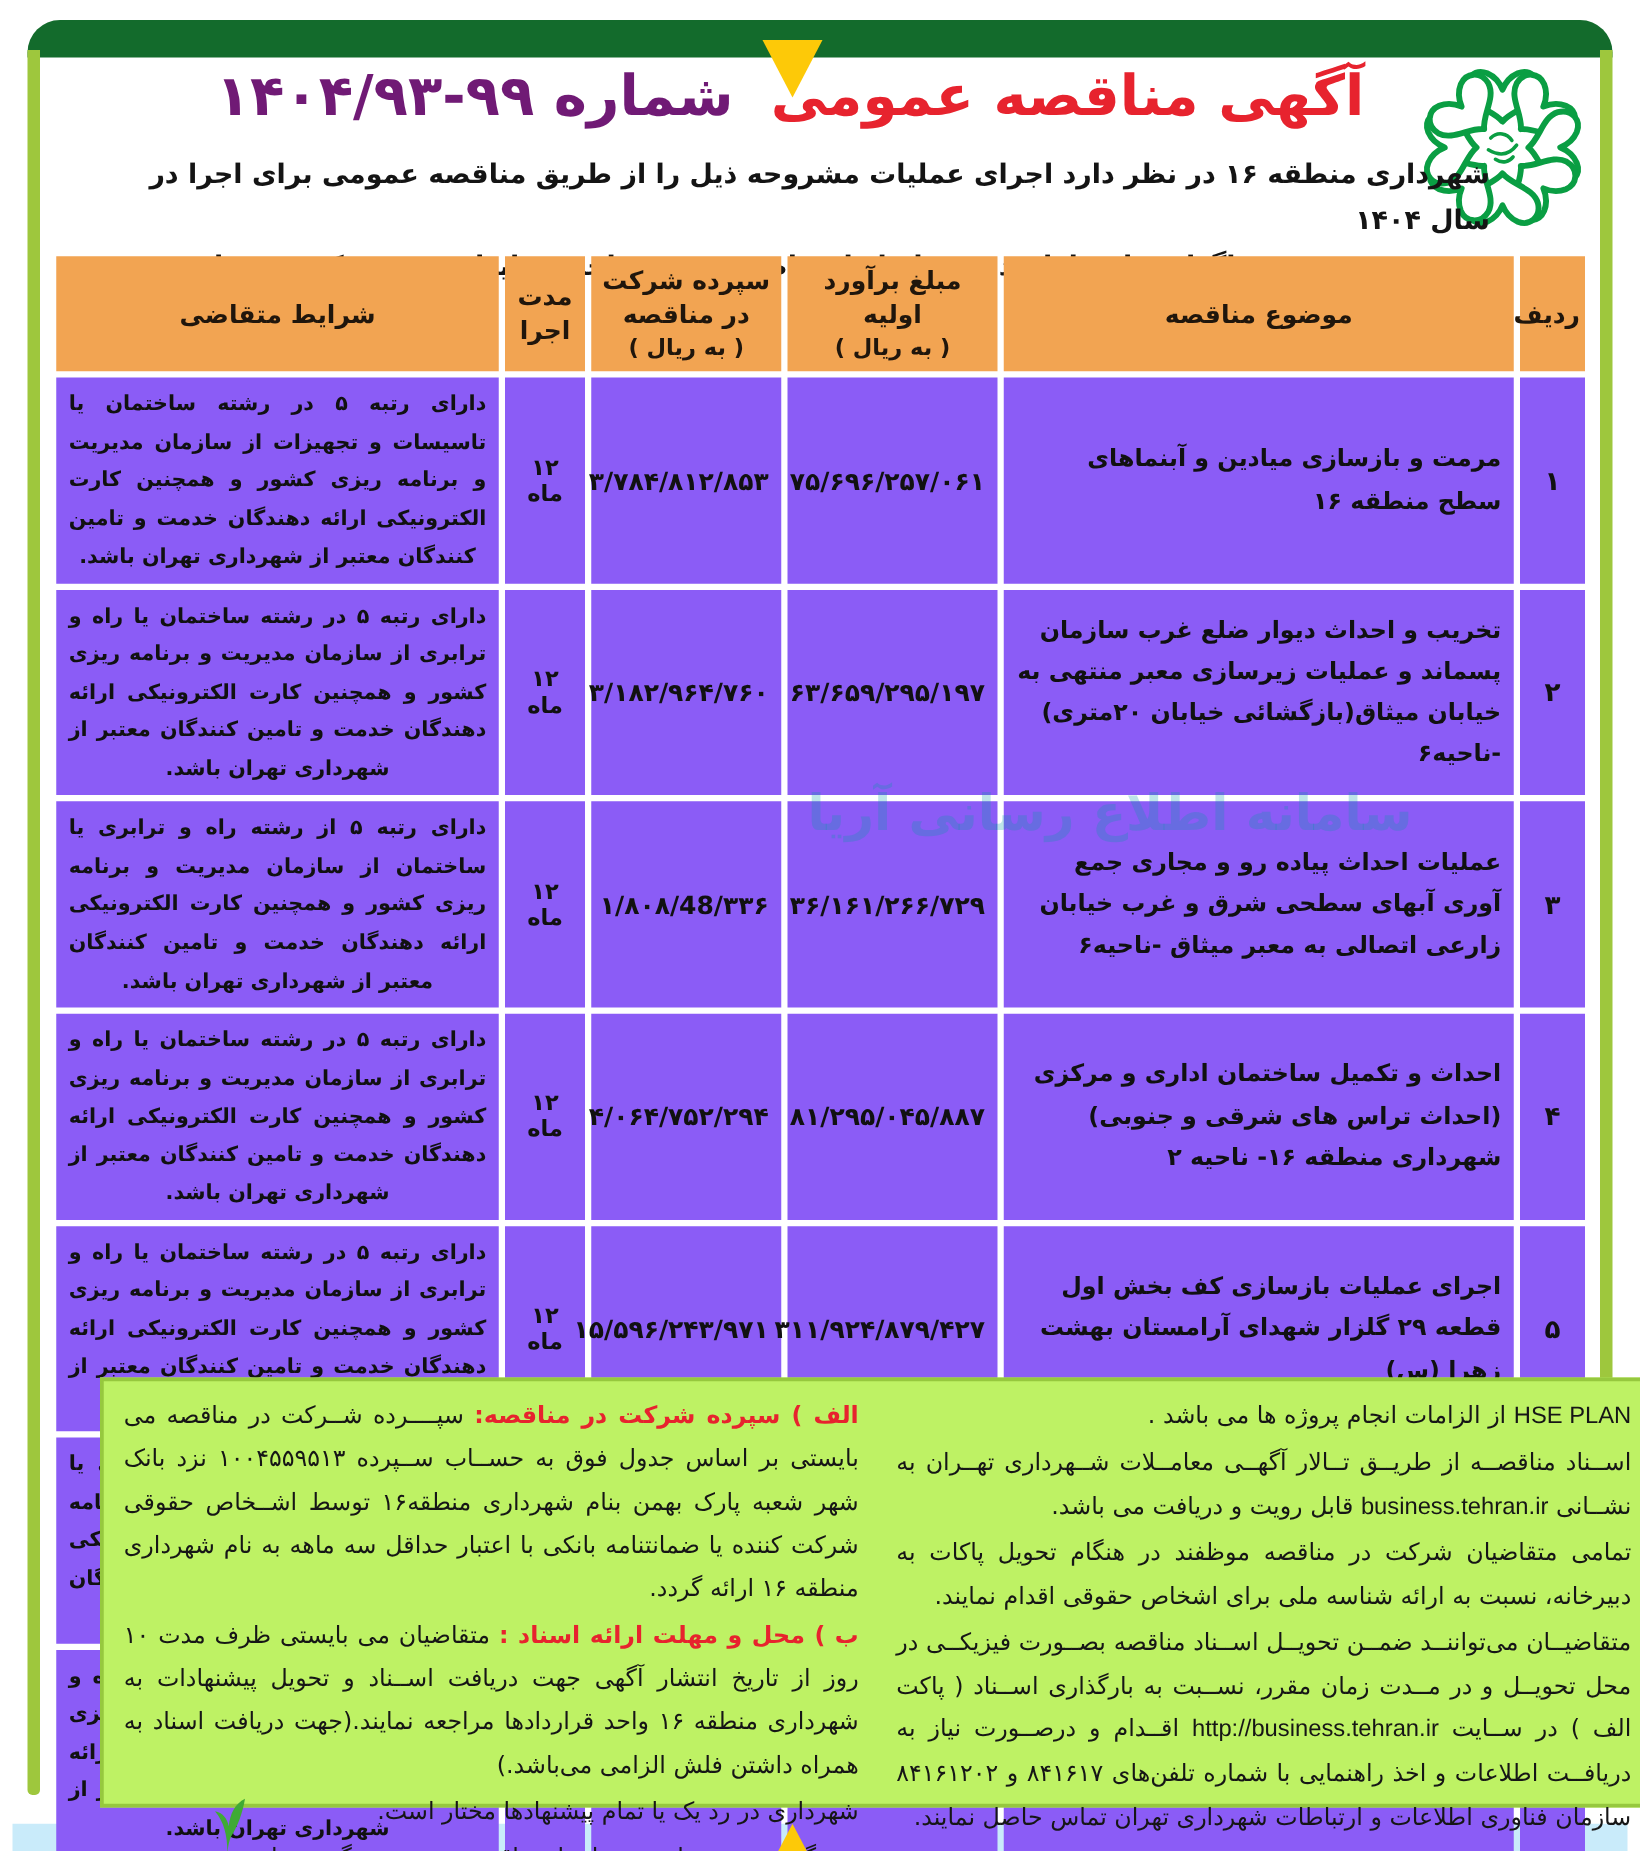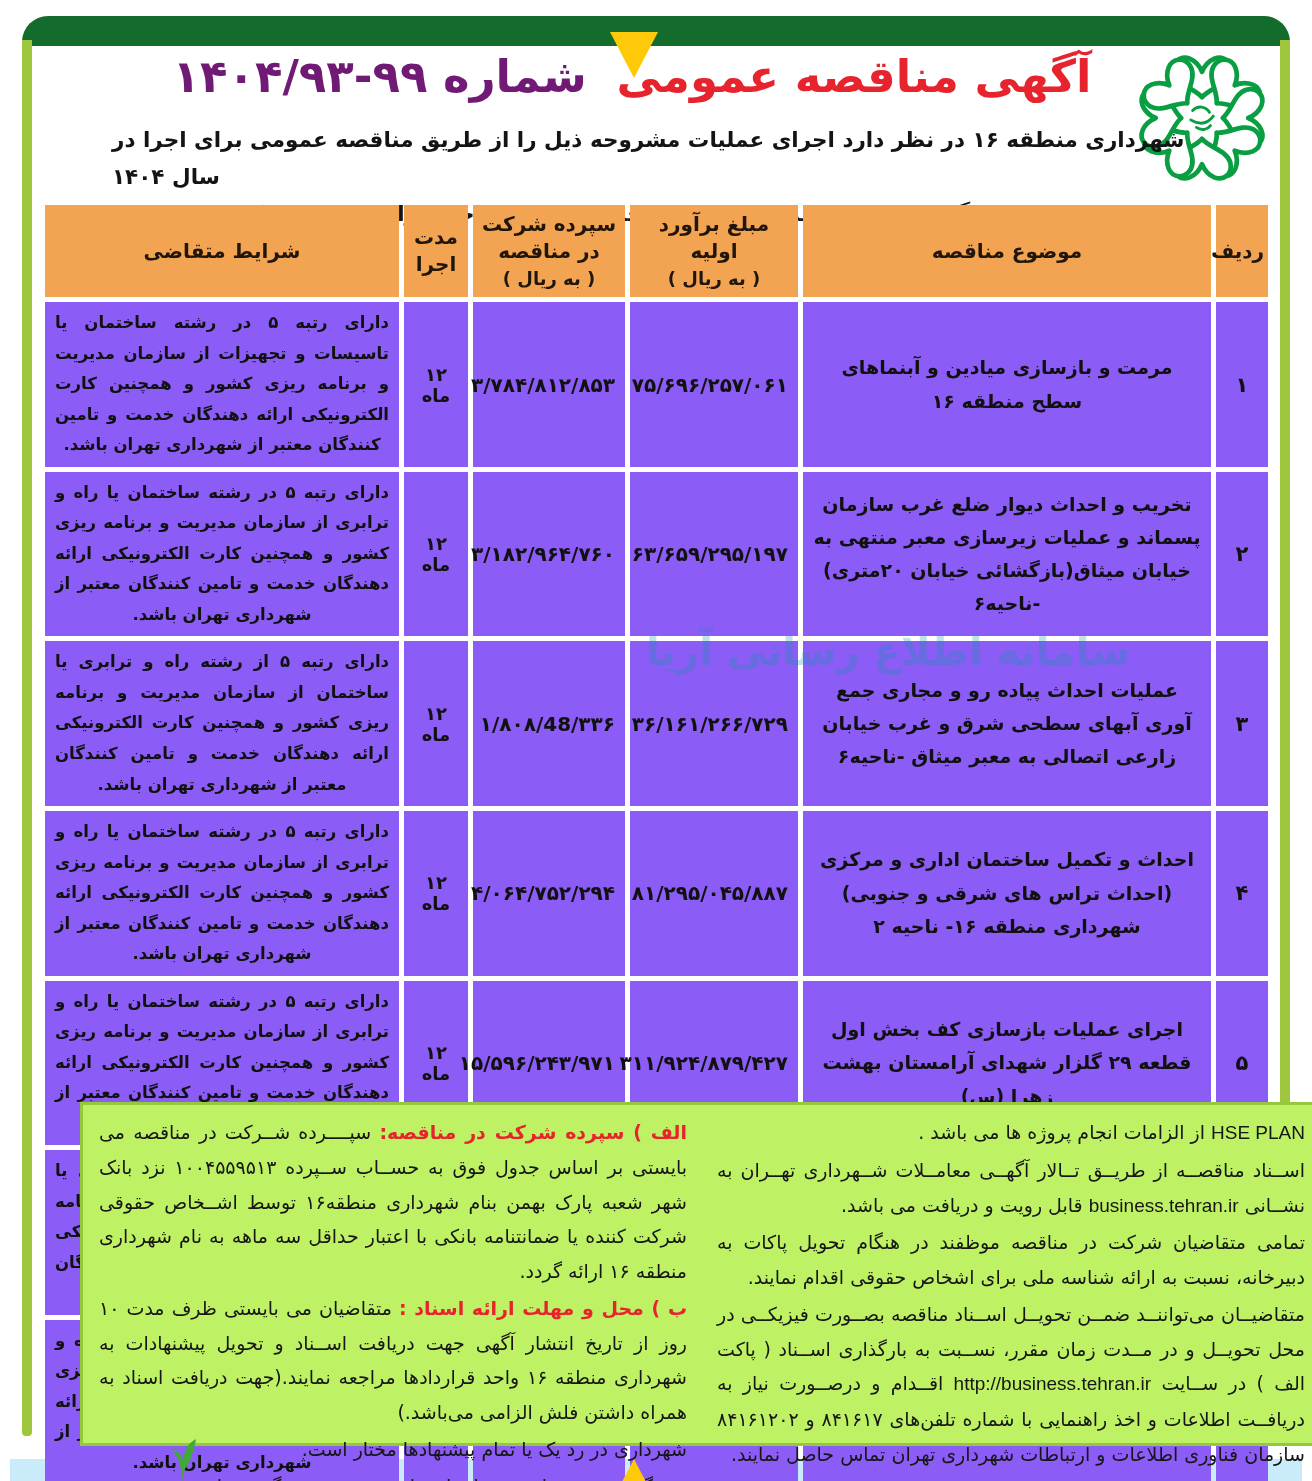--- a/index.html
+++ b/index.html
@@ -26,40 +26,40 @@
   .logo-wrap{position:absolute;right:44px;top:52px;width:132px;height:132px;}
   .title-row{
     position:absolute;top:50px;right:190px;width:980px;
     direction:rtl;text-align:center;font-weight:900;font-size:45px;
     letter-spacing:-1px;white-space:nowrap;
   }
   .title-red{color:#e7232e;}
   .title-blue{color:#701a75;margin-right:14px;}
   .intro{
     position:absolute;top:122px;right:120px;width:1080px;
-    direction:rtl;text-align:left;font-size:21.5px;font-weight:700;
+    direction:rtl;text-align:right;font-size:21.5px;font-weight:700;
     line-height:1.72;color:#141414;
   }
   .intro .lead{font-weight:900;}
   
   table.tender{
     position:absolute;top:200px;left:40px;width:1233px;
     border-collapse:separate;border-spacing:5px;direction:rtl;
     table-layout:fixed;z-index:1;
   }
   table.tender th{
     background:#f2a452;font-weight:900;font-size:20px;color:#20160c;
     padding:6px 4px;height:76px;line-height:1.35;
   }
   table.tender td{
     background:#8b5cf6;vertical-align:middle;padding:6px 10px;height:103px;
   }
   td.cell-no{font-size:21px;font-weight:900;text-align:center;}
   td.cell-subject{
-    font-size:19px;font-weight:800;text-align:center;line-height:1.75;padding:6px 22px;
+    font-size:19px;font-weight:800;text-align:right;line-height:1.75;padding:6px 22px;
   }
   td.cell-num{font-size:20px;font-weight:900;text-align:center;letter-spacing:.5px;}
   td.cell-dur{font-size:18px;font-weight:800;text-align:center;margin-left:32px;}
   td.cell-cond{
     font-size:16.5px;font-weight:700;line-height:1.85;
     text-align:justify;text-align-last:center;padding:6px 12px;
   }
   th .sub{display:block;font-size:18px;margin-top:2px;}
   
   .watermark{position:absolute;top:600px;left:300px;width:950px;z-index:3;

